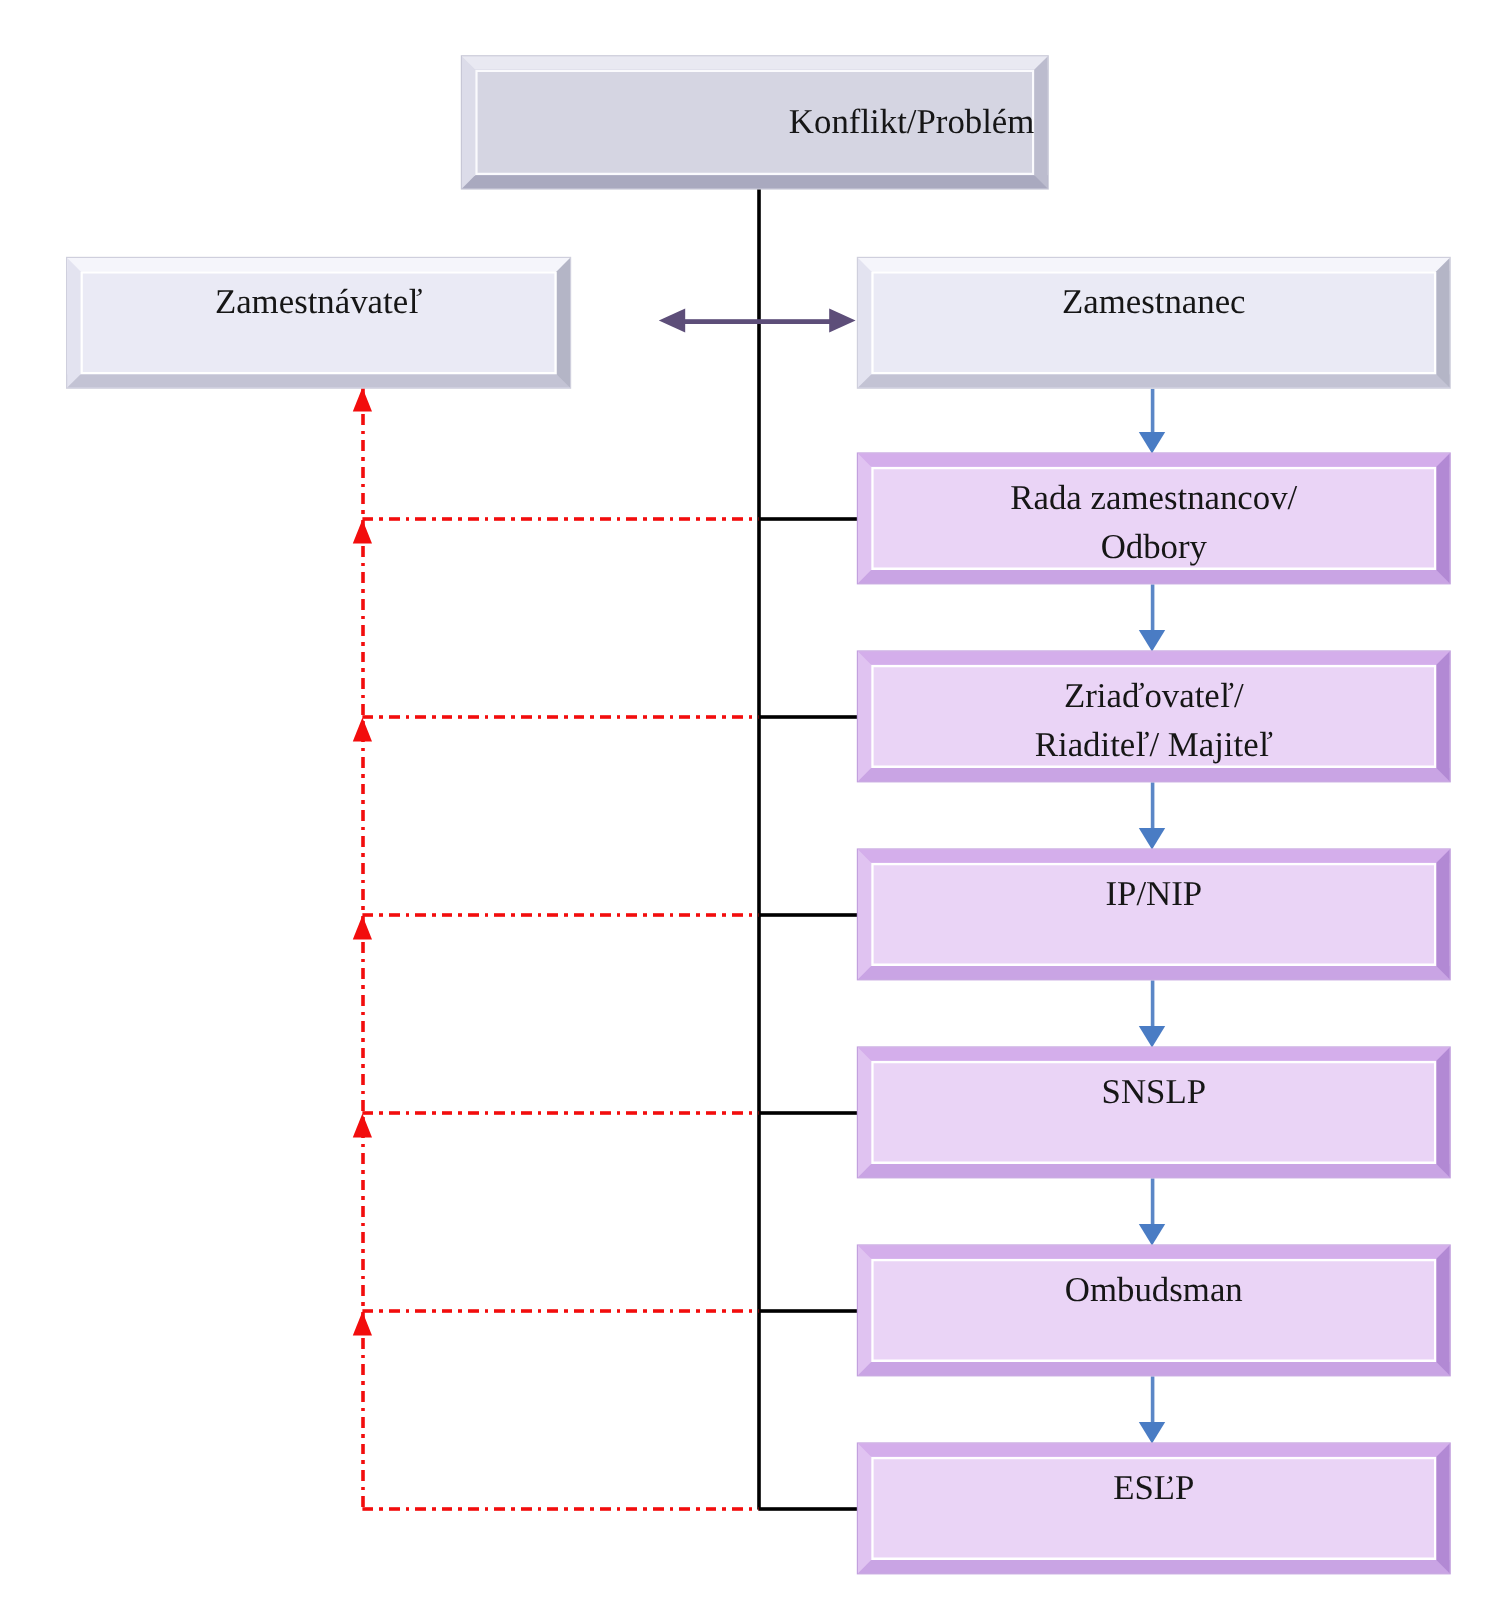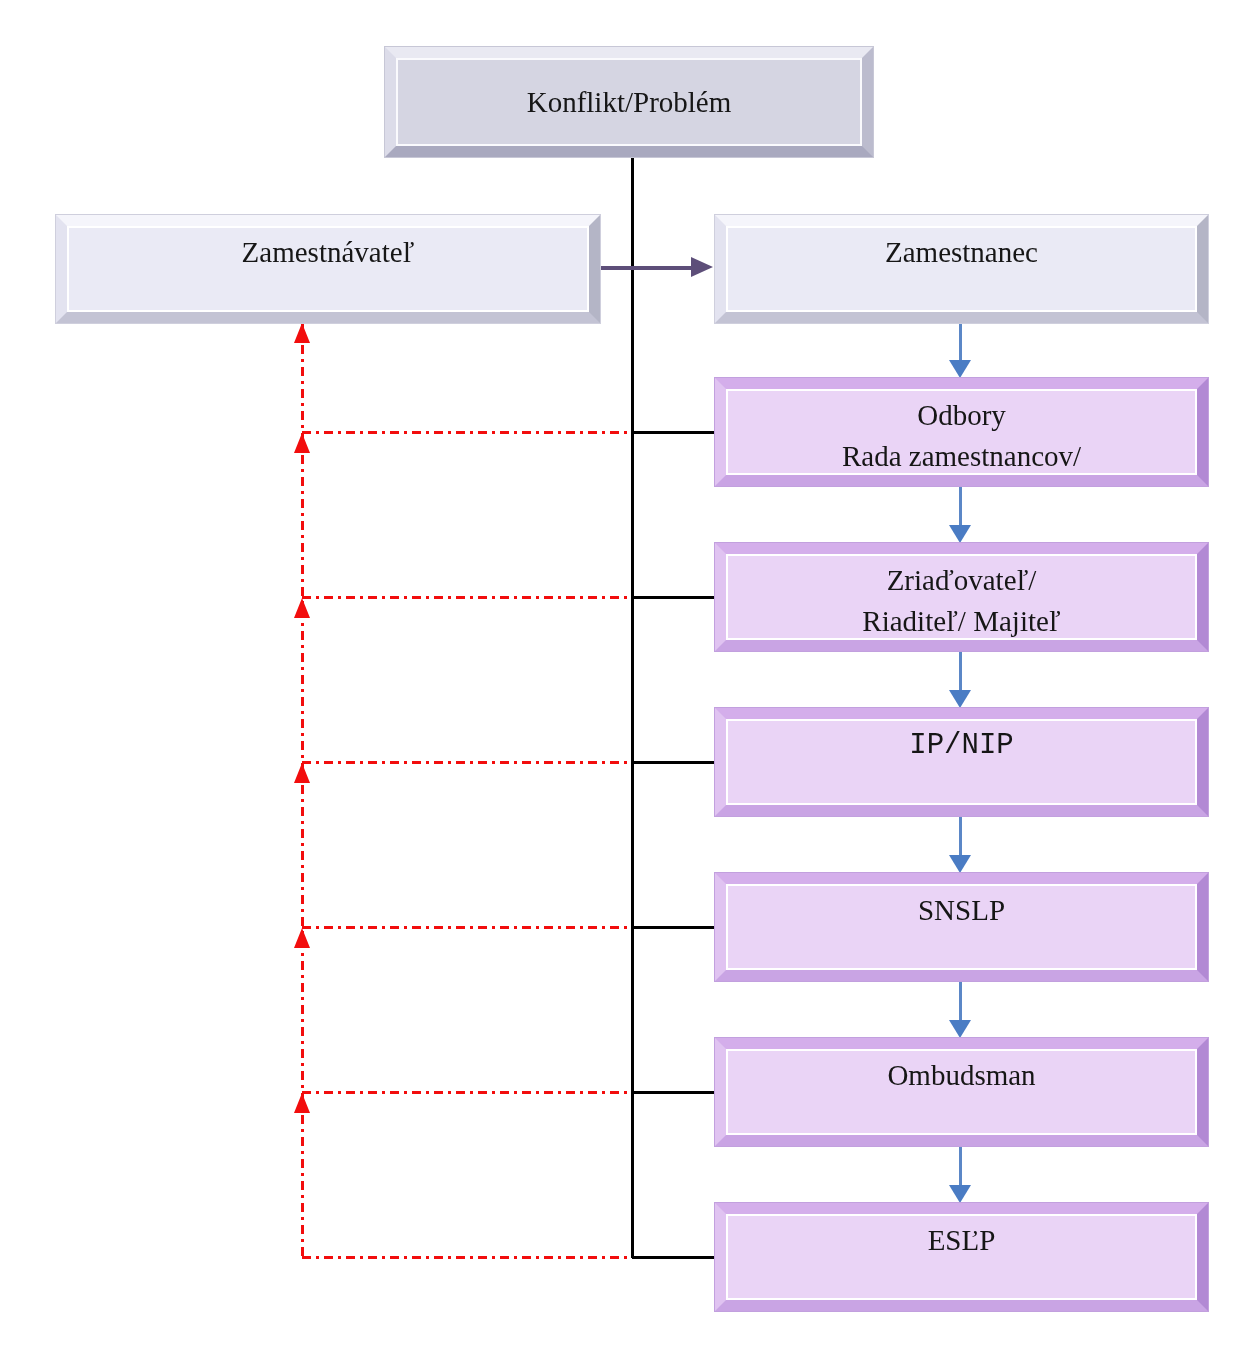--- a/index.html
+++ b/index.html
@@ -25,20 +25,21 @@
     border:11px solid;
     text-align:center;
     font-size:29px;
     line-height:41px;
     color:#161616;
   }
   .gray {
     background:#d5d5e2;
     border-color:#e9e9f2 #bcbcce #a9a9bf #dcdce9;
     box-shadow: inset 0 0 0 2px #fafafd, 0 0 0 1px #c7c7d6;
+    align-items: flex-end;
   }
   .light {
     background:#eaeaf5;
     border-color:#f5f5fb #b4b5c6 #c3c3d4 #e3e3f0;
     box-shadow: inset 0 0 0 2px #ffffff, 0 0 0 1px #cfcfdd;
   }
   .purple {
     background:#ead4f6;
     border-color:#d4aeeb #b289d4 #c9a4e4 #e0c3f1;
     box-shadow: inset 0 0 0 2px #ffffff, 0 0 0 1px #c2a0de;
@@ -153,39 +154,39 @@
   </div>
   <div class="blue-arrow" style="left:949px; top:1147px; height:56px;">
     <div class="stem" style="height:40px;"></div>
       <div class="tri-down head"></div>
   </div>
 
   <div class="bevel gray centered" style="left:385px; top:47px; width:488px; height:110px;">
     <div>Konflikt/Problém</div>
   </div>
 
-  <div class="bevel light toppad" style="left:56px; top:215px; width:544px; height:108px;">
+  <div class="bevel light toppad" style="left:56px; top:215px; width:419px; height:108px;">
     <div>Zamestnávateľ</div>
   </div>
 
   <div class="bevel light toppad rightcol" style="top:215px;">
     <div>Zamestnanec</div>
   </div>
 
   <div class="bevel purple toppad rightcol" style="top:378px;">
+    <div>Rada zamestnancov/</div>
     <div>Odbory</div>
-    <div>Rada zamestnancov/</div>
   </div>
 
   <div class="bevel purple toppad rightcol" style="top:543px;">
     <div>Zriaďovateľ/</div>
     <div>Riaditeľ/ Majiteľ</div>
   </div>
 
-  <div class="bevel purple toppad rightcol" style="top:708px;font-family:Liberation Mono, monospace;">
+  <div class="bevel purple toppad rightcol" style="top:708px;">
     <div>IP/NIP</div>
     <div></div>
   </div>
 
   <div class="bevel purple toppad rightcol" style="top:873px;">
     <div>SNSLP</div>
     <div></div>
   </div>
 
   <div class="bevel purple toppad rightcol" style="top:1038px;text-align:center;">

